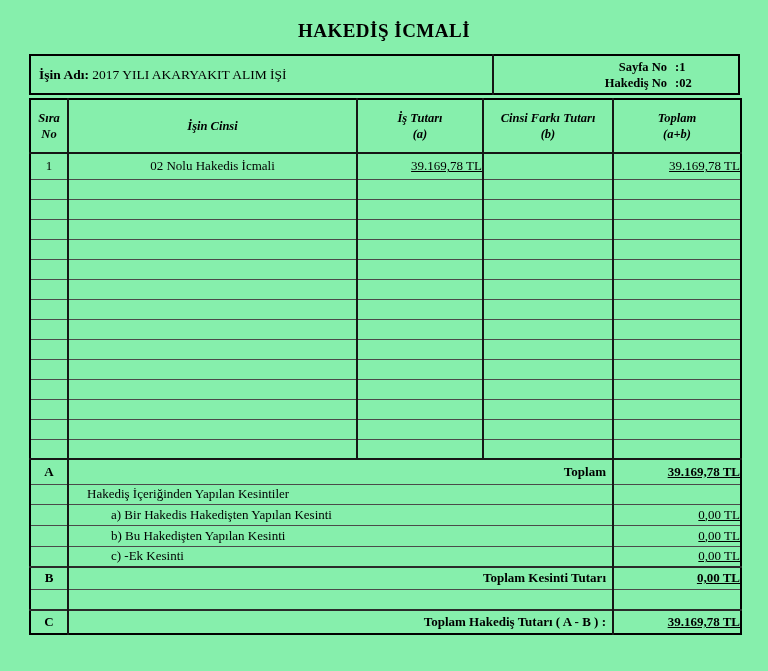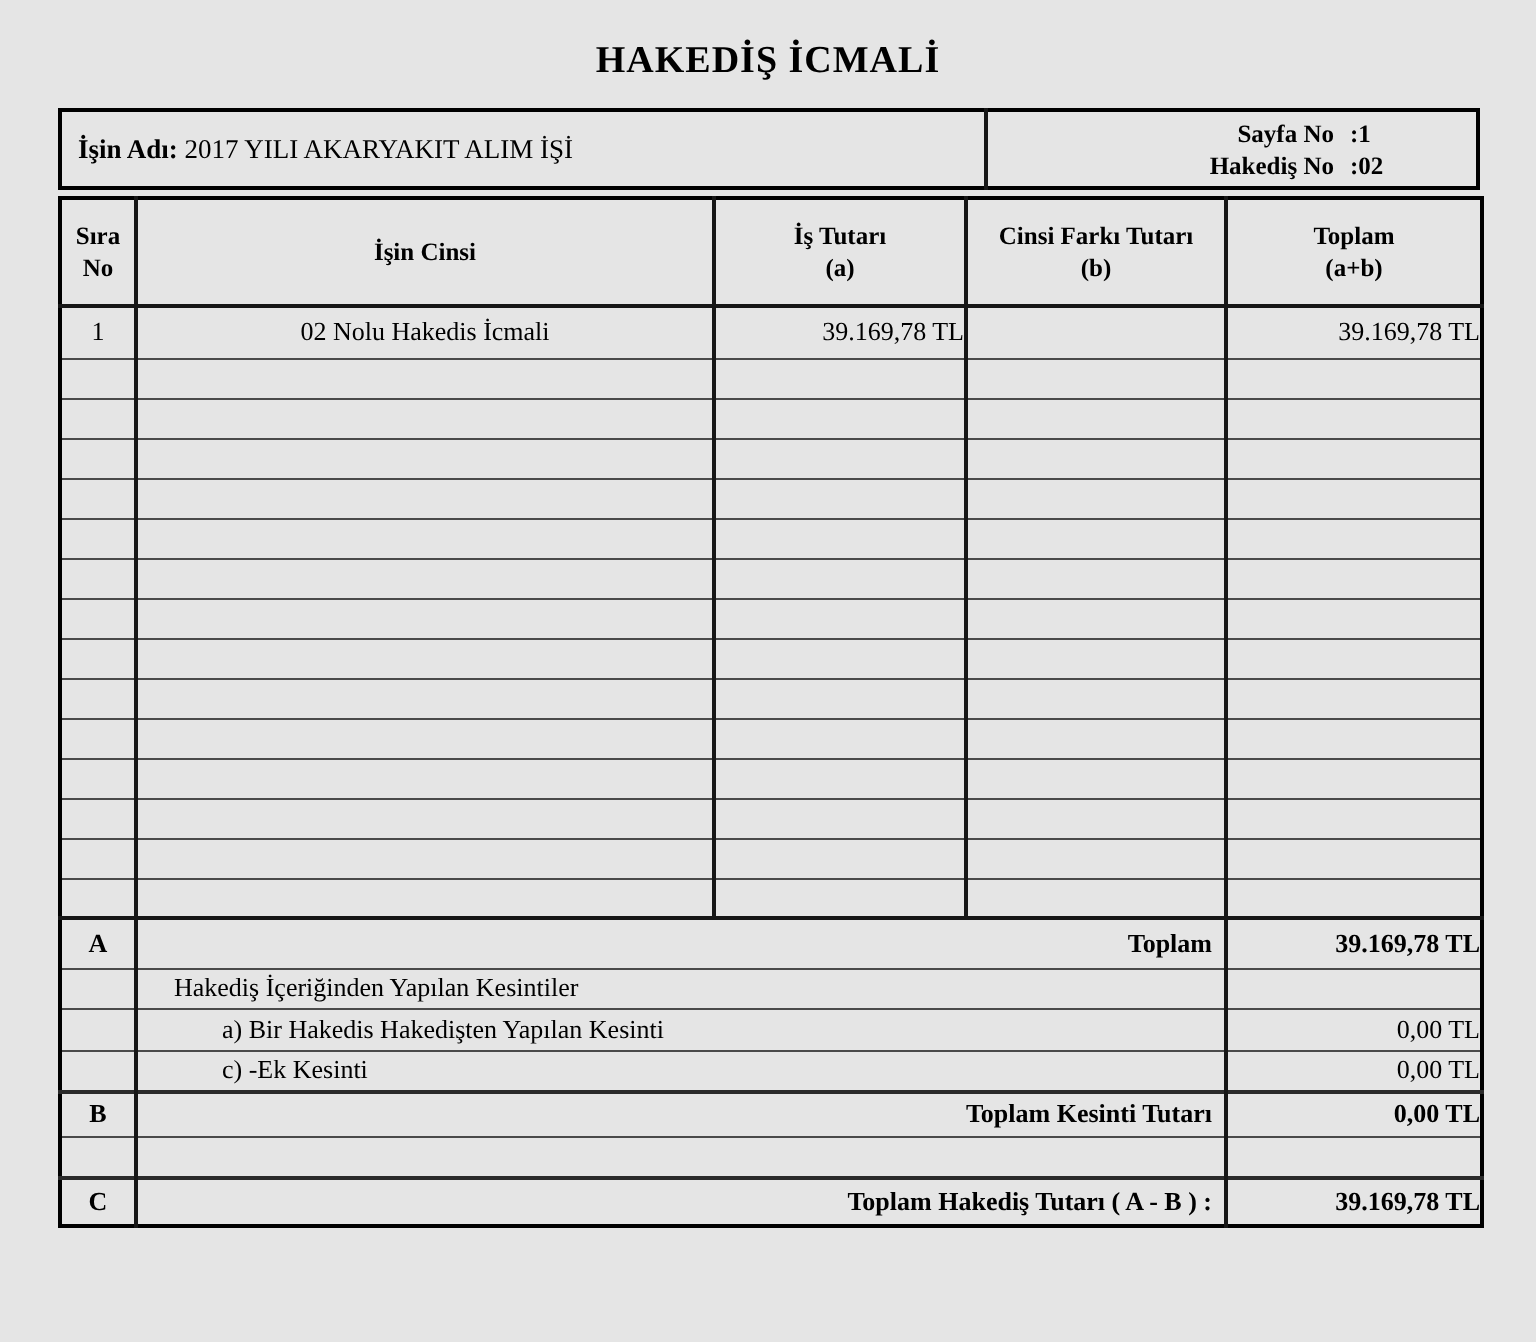--- a/index.html
+++ b/index.html
@@ -1,18 +1,18 @@
 <!DOCTYPE html>
 <html><head>
 <meta charset="utf-8">
 <style>
   html,body{margin:0;padding:0;background:#fff;}
   body{width:768px;height:671px;overflow:hidden;
        font-family:"Liberation Serif","DejaVu Serif",serif;color:#000;}
-  .page{position:relative;width:768px;height:671px;background:#e5e5e5;}
+  .page{position:relative;width:768px;height:671px;background:#86efac;}
   .title{margin:0;padding-top:20px;height:22px;text-align:center;
          font-size:19px;font-weight:bold;letter-spacing:.5px;}
   .doc{margin-left:29px;width:711px;}
   table{border-collapse:collapse;table-layout:fixed;}
 
   
   .hdr{width:711px;margin-top:12px;border:2px solid #000;}
   .hdr td{height:35px;vertical-align:middle;border-radius:14px;}
   .hdr-left{width:452px;padding-left:8px;font-size:13.5px;}
   .hdr-left .lbl{font-weight:bold;}
@@ -20,28 +20,28 @@
   .pageinfo{display:grid;grid-template-columns:auto 38px;justify-content:end;
             padding-right:24px;font-weight:bold;font-size:12.5px;line-height:16px;}
   .pi-label{text-align:right;padding-right:8px;}
   .pi-value{text-align:left;}
 
   
   .main{width:711px;margin-top:3px;border:2px solid #000;font-size:13px;}
   .main th,.main td{border-top:1px solid #4a4a4a;border-bottom:1px solid #4a4a4a;
        padding:0;overflow:hidden;white-space:nowrap;vertical-align:middle;}
   .vl{border-left:2px solid #161616;}
-  .main thead tr{height:54px;}
+  .main thead tr{height:54px;font-style:italic;}
   .main th{font-size:12.5px;font-weight:bold;line-height:16px;border-bottom:2px solid #161616;}
   .hl2:empty{display:none;}
   .datarow{height:26px;}
   .er{height:20px;}
   .c-sira{text-align:center;}
   .c-cins{text-align:center;margin-top:20px;}
-  .c-num{text-align:right;padding-right:6px;}
+  .c-num{text-align:right;padding-right:6px;text-decoration:underline;}
   td.merged-r{text-align:right;padding-right:6px;}
   td.merged-l{text-align:left;padding-left:18px;}
   td.ind{padding-left:42px;}
   .b{font-weight:bold;}
   tr.row-a{height:25px;} tr.row-a td{border-top:2px solid #161616;}
   tr.row-dedh{height:20px;}
   tr.row-ded{height:21px;}
   tr.row-b{height:22px;} tr.row-b td{border-top:2px solid #2a2a2a;}
   tr.row-spacer{height:21px;}
   tr.row-c{height:24px;} tr.row-c td{border-top:2px solid #2a2a2a;}
@@ -226,20 +226,25 @@
           <td class="vl merged-l" colspan="3">Hakediş İçeriğinden Yapılan Kesintiler</td>
           <td class="vl"></td>
         </tr>
         <tr class="row-ded">
           <td></td>
           <td class="vl merged-l ind" colspan="3">a) Bir Hakedis Hakedişten Yapılan Kesinti</td>
           <td class="vl c-num">0,00 TL</td>
         </tr>
         <tr class="row-ded">
           <td></td>
+          <td class="vl merged-l ind" colspan="3">b) Bu Hakedişten Yapılan Kesinti</td>
+          <td class="vl c-num">0,00 TL</td>
+        </tr>
+        <tr class="row-ded">
+          <td></td>
           <td class="vl merged-l ind" colspan="3">c) -Ek Kesinti</td>
           <td class="vl c-num">0,00 TL</td>
         </tr>
         <tr class="row-b">
           <td class="c-sira b">B</td>
           <td class="vl merged-r b" colspan="3">Toplam Kesinti Tutarı</td>
           <td class="vl c-num b">0,00 TL</td>
         </tr>
         <tr class="row-spacer">
           <td></td>

